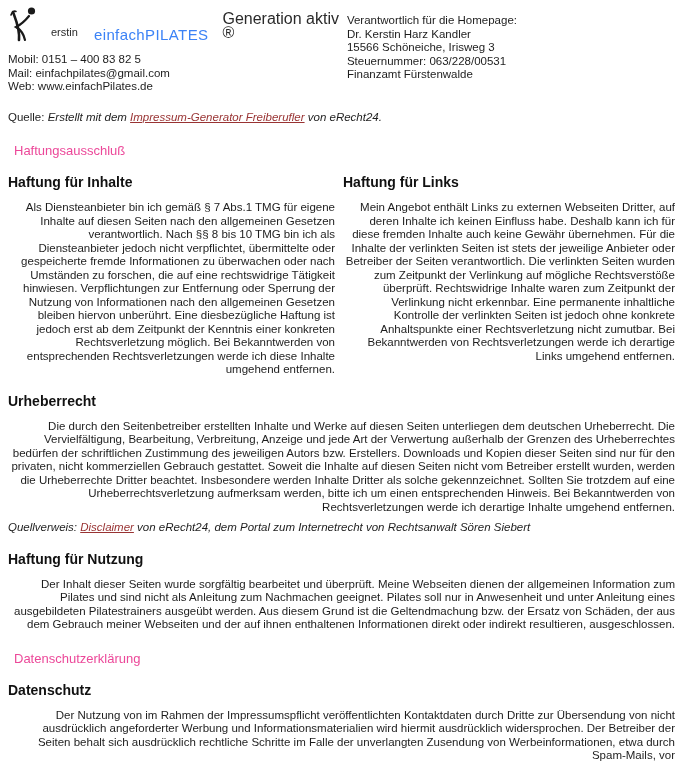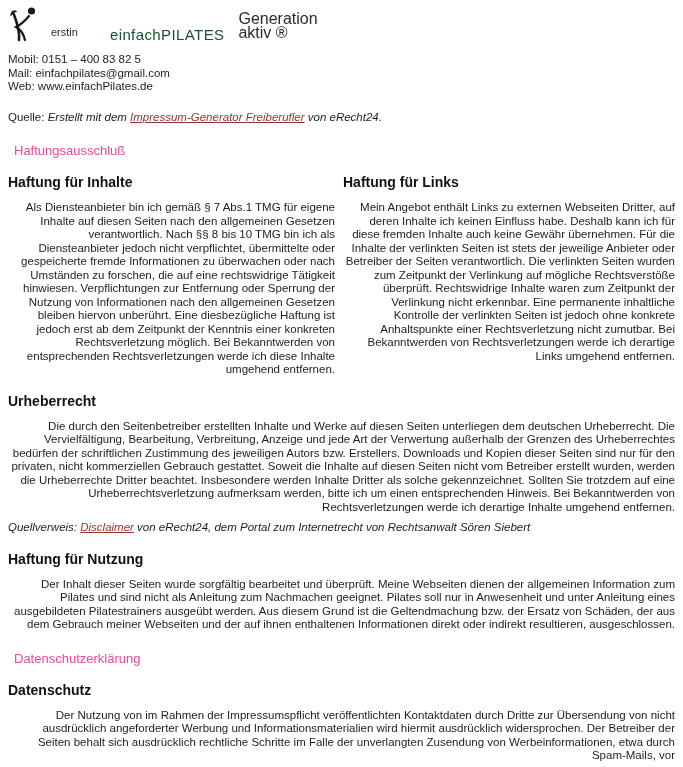--- a/index.html
+++ b/index.html
@@ -9,21 +9,21 @@
     font-family:"Liberation Sans", sans-serif;
     font-size:11.5px; line-height:13.5px; color:#1d1d1d;
   }
   
   .header { display:flex; }
   .header-left { width:343px; }
   .header-right { width:332px; padding-top:6px; }
   .brand-row { display:flex; align-items:flex-end; height:38px; }
   .logo-k { flex:0 0 auto; }
   .brand-erstin { font-size:11px; padding-bottom:7px; margin-left:9px; color:#2a2a2a; }
-  .brand-title { font-size:15px; letter-spacing:0.4px; padding-bottom:5px; margin-left:32px; color:#14532d; }
+  .brand-title { font-size:15px; letter-spacing:0.4px; padding-bottom:5px; margin-left:16px; color:#3b82f6; }
   .brand-tagline { font-size:16px; padding-bottom:7px; margin-left:14px; color:#2a2a2a; }
   .contact { margin-top:7px; }
   .line { display:block; }
   
   .quelle { margin-top:17px; }
   .italic { font-style:italic; }
   a.doc-link { color:#993333; text-decoration:underline; cursor:pointer; }
   
   .h-red { color:#ec4899; font-size:13px; line-height:15px; font-weight:normal; margin:19px 0 0 0;padding-left:6px; }
   .h-sub { font-size:14px; line-height:14px; font-weight:bold; margin:17px 0 0 0; color:#111; }
@@ -53,20 +53,27 @@
         <span class="brand-erstin">erstin</span>
         <span class="brand-title">einfachPILATES</span>
         <span class="brand-tagline">Generation aktiv ®</span>
       </div>
       <div class="contact">
         <span class="line">Mobil:  0151 – 400 83 82 5</span>
         <span class="line">Mail: einfachpilates@gmail.com</span>
         <span class="line">Web: www.einfachPilates.de</span>
       </div>
     </div>
+    <div class="header-right">
+      <span class="line">Verantwortlich für die Homepage:</span>
+      <span class="line">Dr. Kerstin Harz Kandler</span>
+      <span class="line">15566 Schöneiche, Irisweg 3</span>
+      <span class="line">Steuernummer: 063/228/00531</span>
+      <span class="line">Finanzamt Fürstenwalde</span>
+    </div>
   </div>
 
   <div class="quelle">
     <span>Quelle: </span><span class="italic">Erstellt mit dem </span><a class="doc-link italic">Impressum-Generator Freiberufler</a><span class="italic"> von eRecht24.</span>
   </div>
 
   <div class="h-red">Haftungsausschluß</div>
 
   <div class="twocol">
     <div class="col-left">

